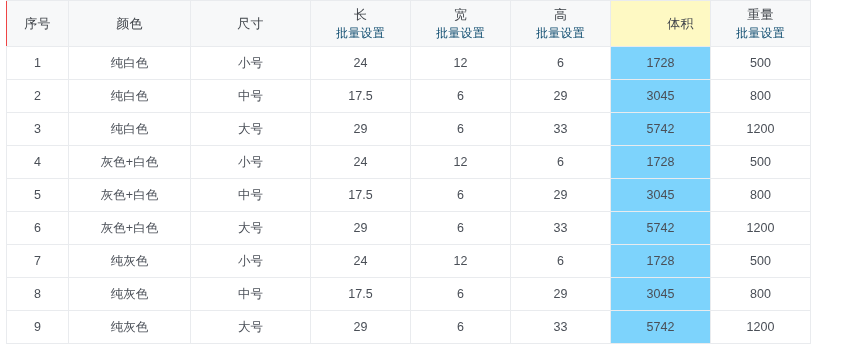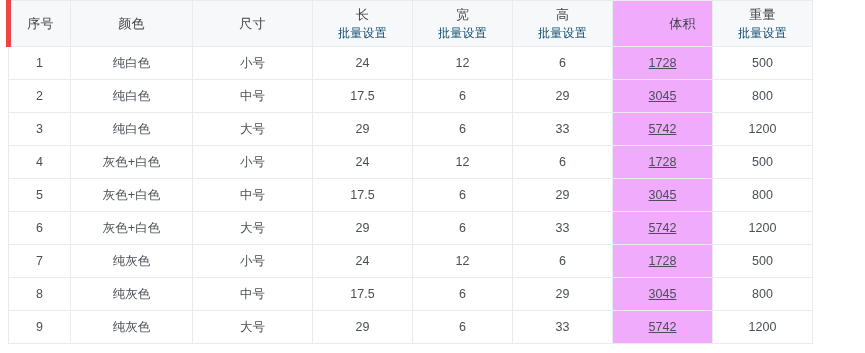--- a/index.html
+++ b/index.html
@@ -54,26 +54,26 @@
     padding: 4px 2px 5px 2px;
     vertical-align: middle;
     text-align: center;
     font-weight: normal;
     font-size: 13px;
     line-height: 17px;
     color: #3f4349;
     box-sizing: border-box;
   }
   table.spec-table thead th:first-child {
-    border-left: 5px solid #ef4444;
+    border-left: 1px solid #ef4444;
     font-family: Liberation Serif, serif;
   }
 
   table.spec-table thead th.volume-col {
-    background: #f0abfc;
+    background: #fef9c3;
     padding-left: 42px;
   }
 
   .th-title {
     display: block;
     font-size: 13px;
     color: #3f4349;
     line-height: 17px;
     letter-spacing: 0.2px;
   }
@@ -100,22 +100,21 @@
     line-height: 17px;
     color: #4a4f57;
     background: #ffffff;
     box-sizing: border-box;
   }
   table.spec-table tbody td:first-child {
     border-left: 1px solid #e9ebee;
   }
 
   table.spec-table tbody td.volume-col {
-    background: #f0abfc;
-    text-decoration: underline;
+    background: #7dd3fc;
   }
 </style>
 </head>
 <body>
 
 <div class="sheet">
   <div class="table-wrap">
     <table class="spec-table">
       <colgroup>
         <col class="c-index">

